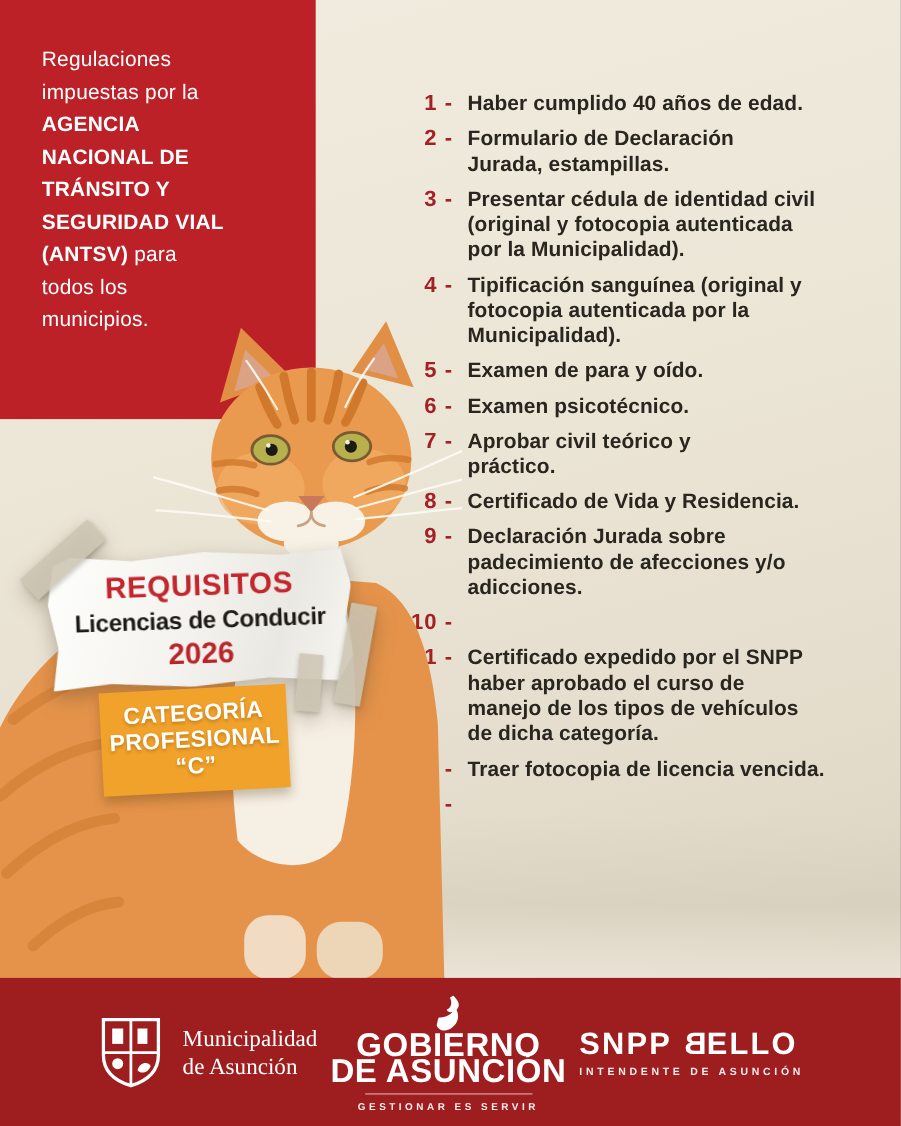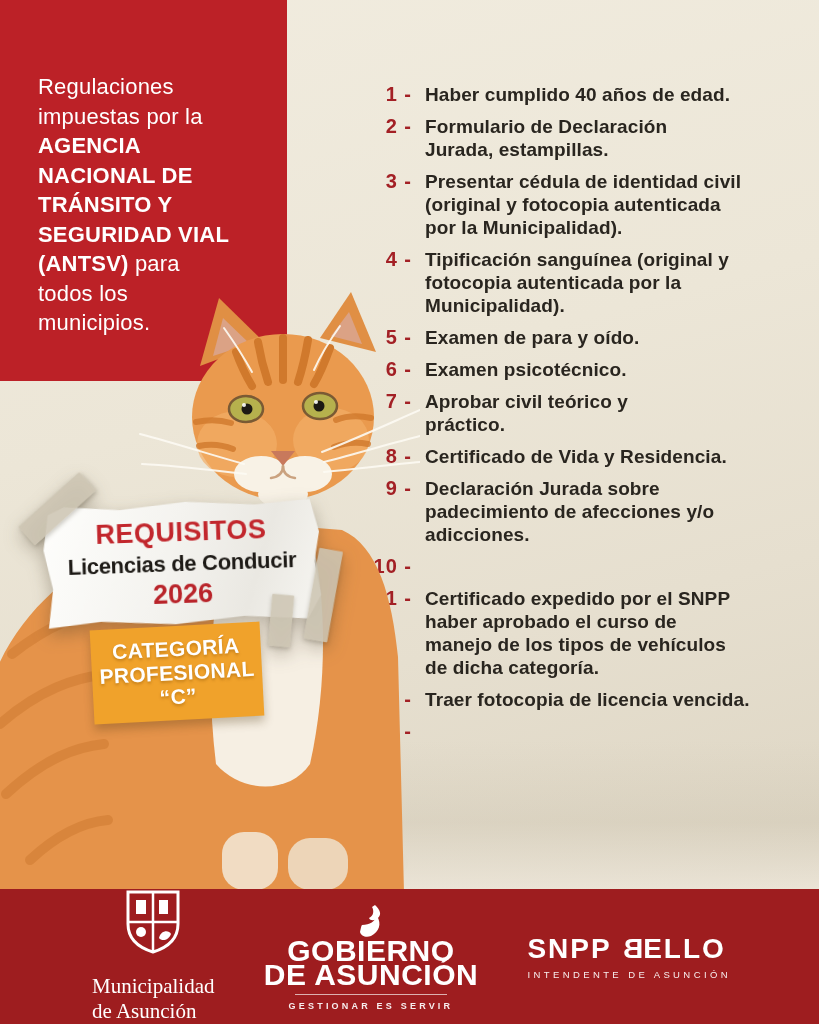--- a/index.html
+++ b/index.html
@@ -15,22 +15,22 @@
     background:radial-gradient(ellipse at 50% 50%, rgba(120,85,50,.30), rgba(120,85,50,0) 70%);
     filter:blur(8px);}
   .cat-reflection{position:absolute;left:40px;top:842px;width:330px;height:80px;
     background:radial-gradient(ellipse at 50% 0%, rgba(225,150,80,.35), rgba(225,150,80,0) 72%);
     filter:blur(7px);}
 
   
   .intro{
     position:absolute; left:0; top:0; width:287px; height:381px;
     background:#bc2127; color:#fff; z-index:2;
-    padding:72px 26px 0 38px;
-    font-size:22px; line-height:29.5px; white-space:pre-line; font-weight:400;
+    padding:40px 26px 0 38px;
+    font-size:19px; line-height:29.5px; white-space:pre-line; font-weight:400;
     letter-spacing:.2px;
   }
   .intro b{font-weight:700;}
 
   
   .reqs{position:absolute; left:368px; top:83px; width:436px; z-index:1; list-style:none;}
   .req{display:flex; margin-bottom:9px;}
   .req .num{flex:none; width:44px; text-align:right; margin-right:13px;
     color:#a32025; font-weight:700; font-size:20px; line-height:23px; letter-spacing:1px;}
   .req .txt{font-weight:700; font-size:19px; line-height:23px; color:#29251f;
@@ -60,30 +60,30 @@
     box-shadow:0 6px 10px rgba(80,55,15,.3);
     display:flex; flex-direction:column; align-items:center; justify-content:center;
     color:#fff; font-weight:800; font-size:21px; line-height:24px;
     text-shadow:0 2px 3px rgba(130,75,0,.4); letter-spacing:.3px;}
 
   
   .footer{position:absolute; left:0; top:889px; width:819px; height:135px; z-index:4;
     background:#9e1d1f; color:#fff;
     display:flex; align-items:center; justify-content:space-between;
     padding:0 88px 0 92px;}
-  .muni{display:flex; align-items:center; gap:20px;flex-direction:column;}
+  .muni{display:flex; align-items:center; gap:20px;}
   .muni-text{font-family:"Liberation Serif", serif; font-size:21px; line-height:25px;}
   .gov{display:flex; flex-direction:column; align-items:center; margin-top:2px;}
   .gov-name{font-weight:800; font-size:30px; line-height:24px; letter-spacing:.5px; text-align:center;}
   .gov-rule{width:152px; height:1px; background:rgba(255,255,255,.65); margin:7px 0 6px;}
   .gov-slogan{font-size:9px; font-weight:700; letter-spacing:3.2px; color:rgba(255,255,255,.92); white-space:nowrap;}
   .mayor{display:flex; flex-direction:column; align-items:flex-start;}
   .mayor-name{font-weight:800; font-size:28px; letter-spacing:2px; white-space:nowrap;}
   .mayor-name .flip{display:inline-block; transform:scaleX(-1);}
-  .mayor-title{font-size:9.5px; font-weight:400; letter-spacing:3.4px; margin-top:4px; color:rgba(255,255,255,.92); white-space:nowrap;}
+  .mayor-title{font-size:9.5px; font-weight:700; letter-spacing:3.4px; margin-top:4px; color:rgba(255,255,255,.92); white-space:nowrap;}
 </style>
 </head>
 <body>
 
 <div class="poster">
 
   <div class="floor"></div>
   <div class="cat-shadow"></div>
   <div class="cat-reflection"></div>
 

